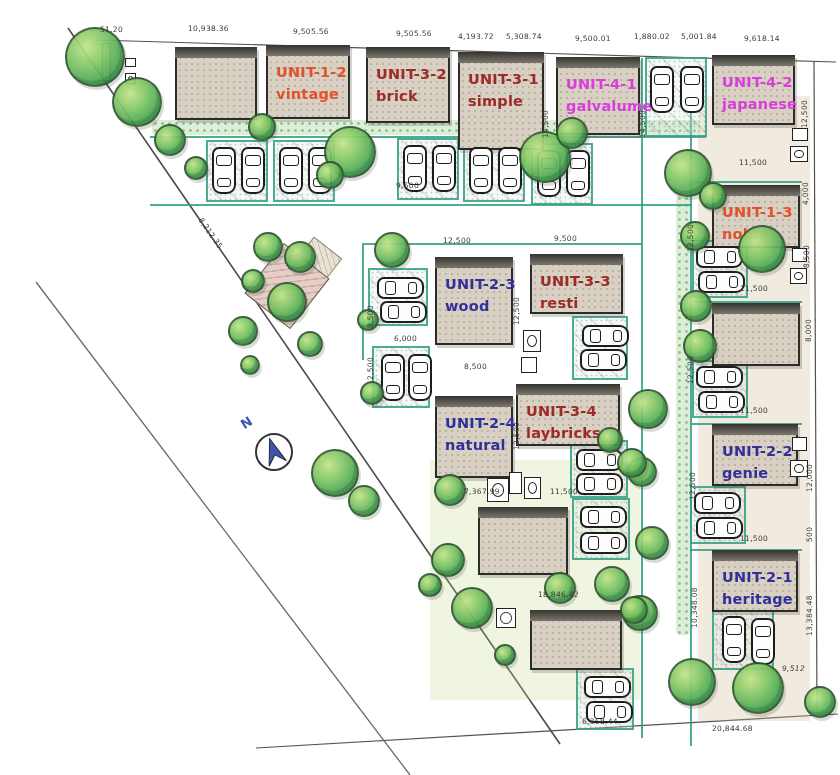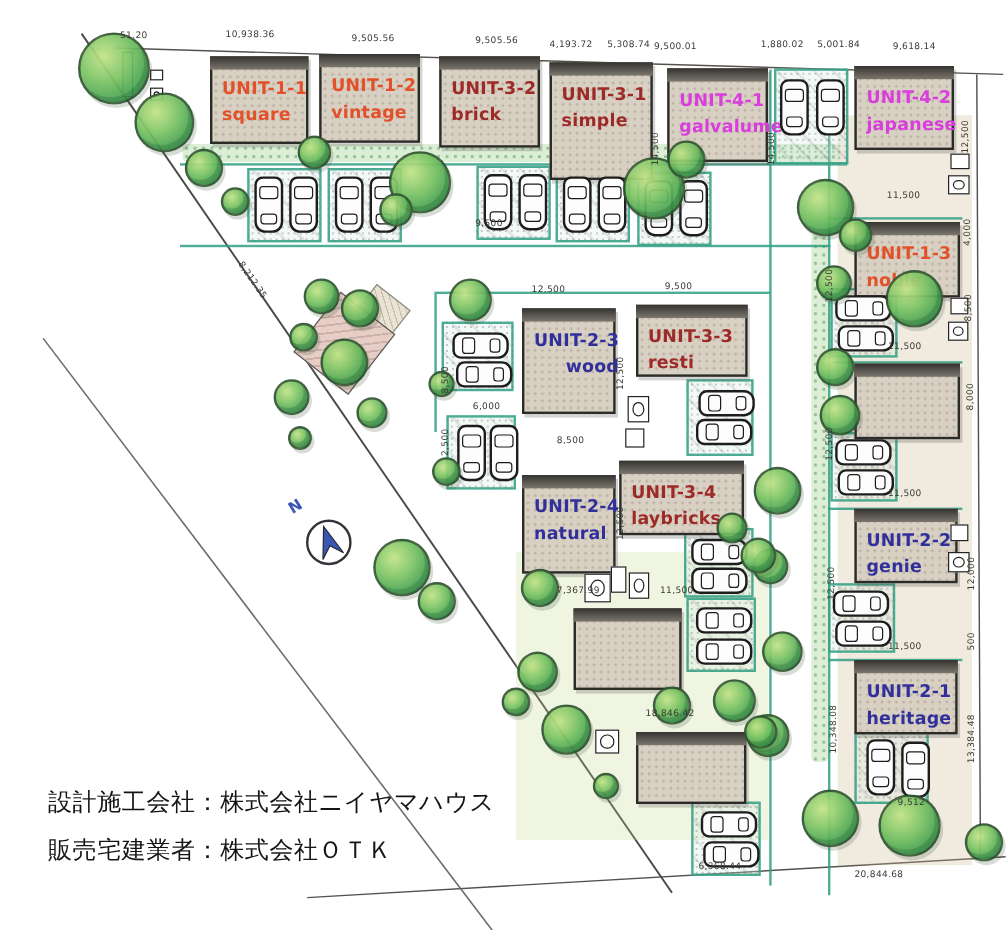--- a/index.html
+++ b/index.html
@@ -127,24 +127,20 @@
       <div class="bay" style="left: 368px; top: 268px; width: 60px; height: 58px;"></div>
       <div class="bay" style="left: 372px; top: 346px; width: 58px; height: 62px;"></div>
       <div class="bay" style="left: 572px; top: 316px; width: 56px; height: 64px;"></div>
       <div class="bay" style="left: 570px; top: 440px; width: 58px; height: 58px;"></div>
       <div class="bay" style="left: 572px; top: 498px; width: 58px; height: 62px;"></div>
       <div class="bay" style="left: 576px; top: 668px; width: 58px; height: 62px;"></div>
     </div>
   <div id="units">
       <div class="unit s1" style="left: 175px; top: 47px; width: 82px; height: 73px;">
         <div class="roof"></div>
-        <div class="lbl">
-          <div>UNIT-1-1</div>
-          <div>square</div>
-        </div>
       </div>
       <div class="unit s1" style="left: 266px; top: 45px; width: 84px; height: 74px;">
         <div class="roof"></div>
         <div class="lbl">
           <div>UNIT-1-2</div>
           <div>vintage</div>
         </div>
       </div>
       <div class="unit s3" style="left: 366px; top: 47px; width: 84px; height: 76px;">
         <div class="roof"></div>
@@ -191,21 +187,21 @@
           <div>genie</div>
         </div>
       </div>
       <div class="unit s2" style="left: 712px; top: 550px; width: 86px; height: 62px;">
         <div class="roof"></div>
         <div class="lbl">
           <div>UNIT-2-1</div>
           <div>heritage</div>
         </div>
       </div>
-      <div class="unit s2" style="left: 435px; top: 257px; width: 78px; height: 88px; text-align: right;">
+      <div class="unit s2" style="left: 435px; top: 257px; width: 78px; height: 88px;">
         <div class="roof"></div>
         <div class="lbl">
           <div>UNIT-2-3</div>
           <div>wood</div>
         </div>
       </div>
       <div class="unit s3" style="left: 530px; top: 254px; width: 93px; height: 60px;">
         <div class="roof"></div>
         <div class="lbl">
           <div>UNIT-3-3</div>
@@ -330,21 +326,21 @@
       <div class="tree" style="left: 617px; top: 448px; width: 30px; height: 30px;"></div>
       <div class="tree" style="left: 434px; top: 474px; width: 32px; height: 32px;"></div>
     </div>
   <div id="dims">
       <div class="dim" style="left: 100px; top: 25px; transform: rotate(0deg);">51.20</div>
       <div class="dim" style="left: 188px; top: 24px; transform: rotate(0deg);">10,938.36</div>
       <div class="dim" style="left: 293px; top: 27px; transform: rotate(0deg);">9,505.56</div>
       <div class="dim" style="left: 396px; top: 29px; transform: rotate(0deg);">9,505.56</div>
       <div class="dim" style="left: 458px; top: 32px; transform: rotate(0deg);">4,193.72</div>
       <div class="dim" style="left: 506px; top: 32px; transform: rotate(0deg);">5,308.74</div>
-      <div class="dim" style="left: 545px; top: 34px; transform: rotate(0deg);">9,500.01</div>
+      <div class="dim" style="left: 575px; top: 34px; transform: rotate(0deg);">9,500.01</div>
       <div class="dim" style="left: 634px; top: 32px; transform: rotate(0deg);">1,880.02</div>
       <div class="dim" style="left: 681px; top: 32px; transform: rotate(0deg);">5,001.84</div>
       <div class="dim" style="left: 744px; top: 34px; transform: rotate(0deg);">9,618.14</div>
       <div class="dim" style="left: 800px; top: 128px; transform: rotate(-90deg);">12,500</div>
       <div class="dim" style="left: 801px; top: 205px; transform: rotate(-90deg);">4,000</div>
       <div class="dim" style="left: 802px; top: 268px; transform: rotate(-90deg);">8,500</div>
       <div class="dim" style="left: 804px; top: 342px; transform: rotate(-90deg);">8,000</div>
       <div class="dim" style="left: 805px; top: 492px; transform: rotate(-90deg);">12,000</div>
       <div class="dim" style="left: 805px; top: 542px; transform: rotate(-90deg);">500</div>
       <div class="dim" style="left: 805px; top: 636px; transform: rotate(-90deg);">13,384.48</div>
@@ -363,31 +359,27 @@
       <div class="dim" style="left: 366px; top: 328px; transform: rotate(-90deg);">8,500</div>
       <div class="dim" style="left: 366px; top: 380px; transform: rotate(-90deg);">2,500</div>
       <div class="dim" style="left: 394px; top: 334px; transform: rotate(0deg);">6,000</div>
       <div class="dim" style="left: 464px; top: 362px; transform: rotate(0deg);">8,500</div>
       <div class="dim" style="left: 541px; top: 138px; transform: rotate(-90deg);">14,500</div>
       <div class="dim" style="left: 638px; top: 138px; transform: rotate(-90deg);">14,500</div>
       <div class="dim" style="left: 464px; top: 487px; transform: rotate(0deg);">7,367.99</div>
       <div class="dim" style="left: 550px; top: 487px; transform: rotate(0deg);">11,500</div>
       <div class="dim" style="left: 538px; top: 590px; transform: rotate(0deg);">18,846.42</div>
       <div class="dim" style="left: 582px; top: 717px; transform: rotate(0deg);">6,368.44</div>
-      <div class="dim" style="left: 748px; top: 664px; transform: rotate(0deg);">9,512</div>
+      <div class="dim" style="left: 782px; top: 664px; transform: rotate(0deg); font-style: italic;">9,512</div>
       <div class="dim" style="left: 712px; top: 724px; transform: rotate(0deg);">20,844.68</div>
       <div class="dim" style="left: 204px; top: 216px; transform: rotate(55deg);">8,212.35</div>
       <div class="dim" style="left: 396px; top: 181px; transform: rotate(0deg);">9,500</div>
     </div>
 
   <div class="compass">
     <svg width="32" height="32" viewBox="0 0 32 32">
       <polygon points="16,2 7,28 16,19 25,28" fill="#3a57b5" stroke="#26262c" stroke-width="1" transform="rotate(-18 16 16)"></polygon>
     </svg>
     <span class="nlbl">N</span>
   </div>
 
-  <div class="jp">
-    <div>設計施工会社：株式会社ニイヤマハウス</div>
-    <div>販売宅建業者：株式会社ＯＴＫ</div>
-  </div>
 
 </div>
 
 </body></html>

